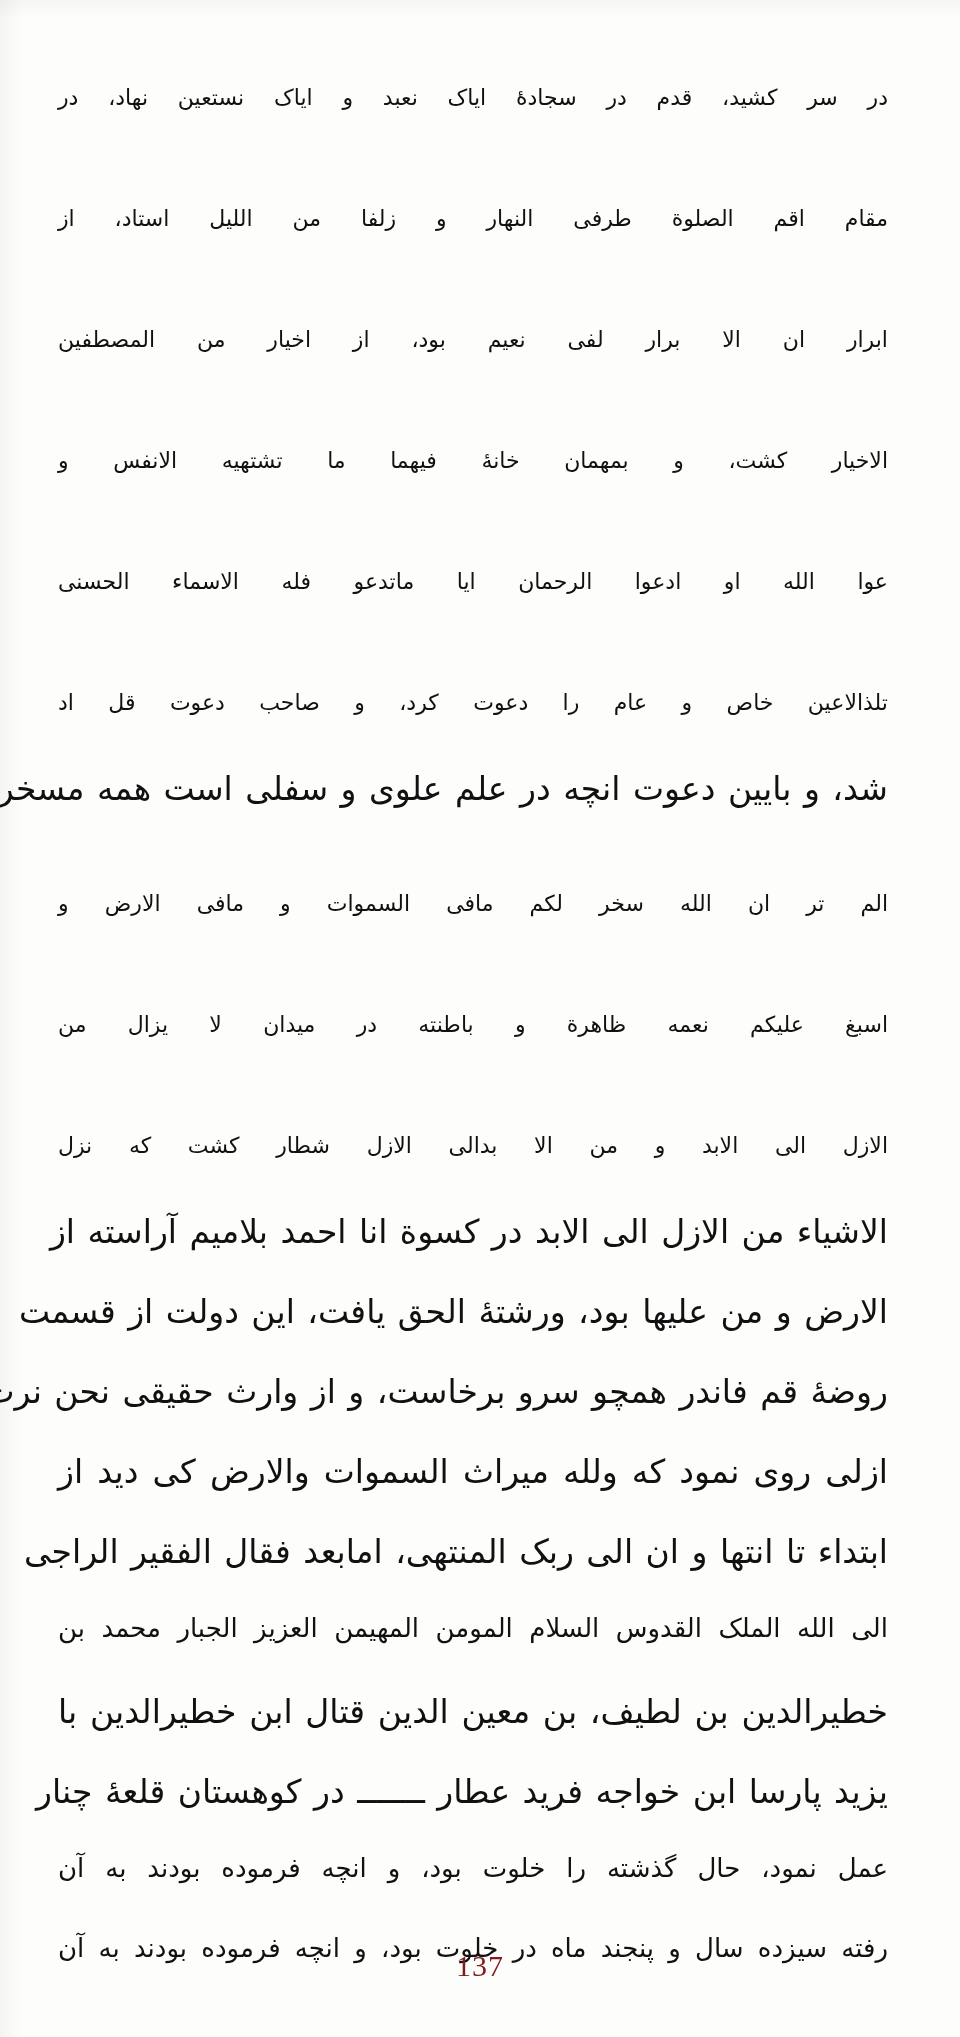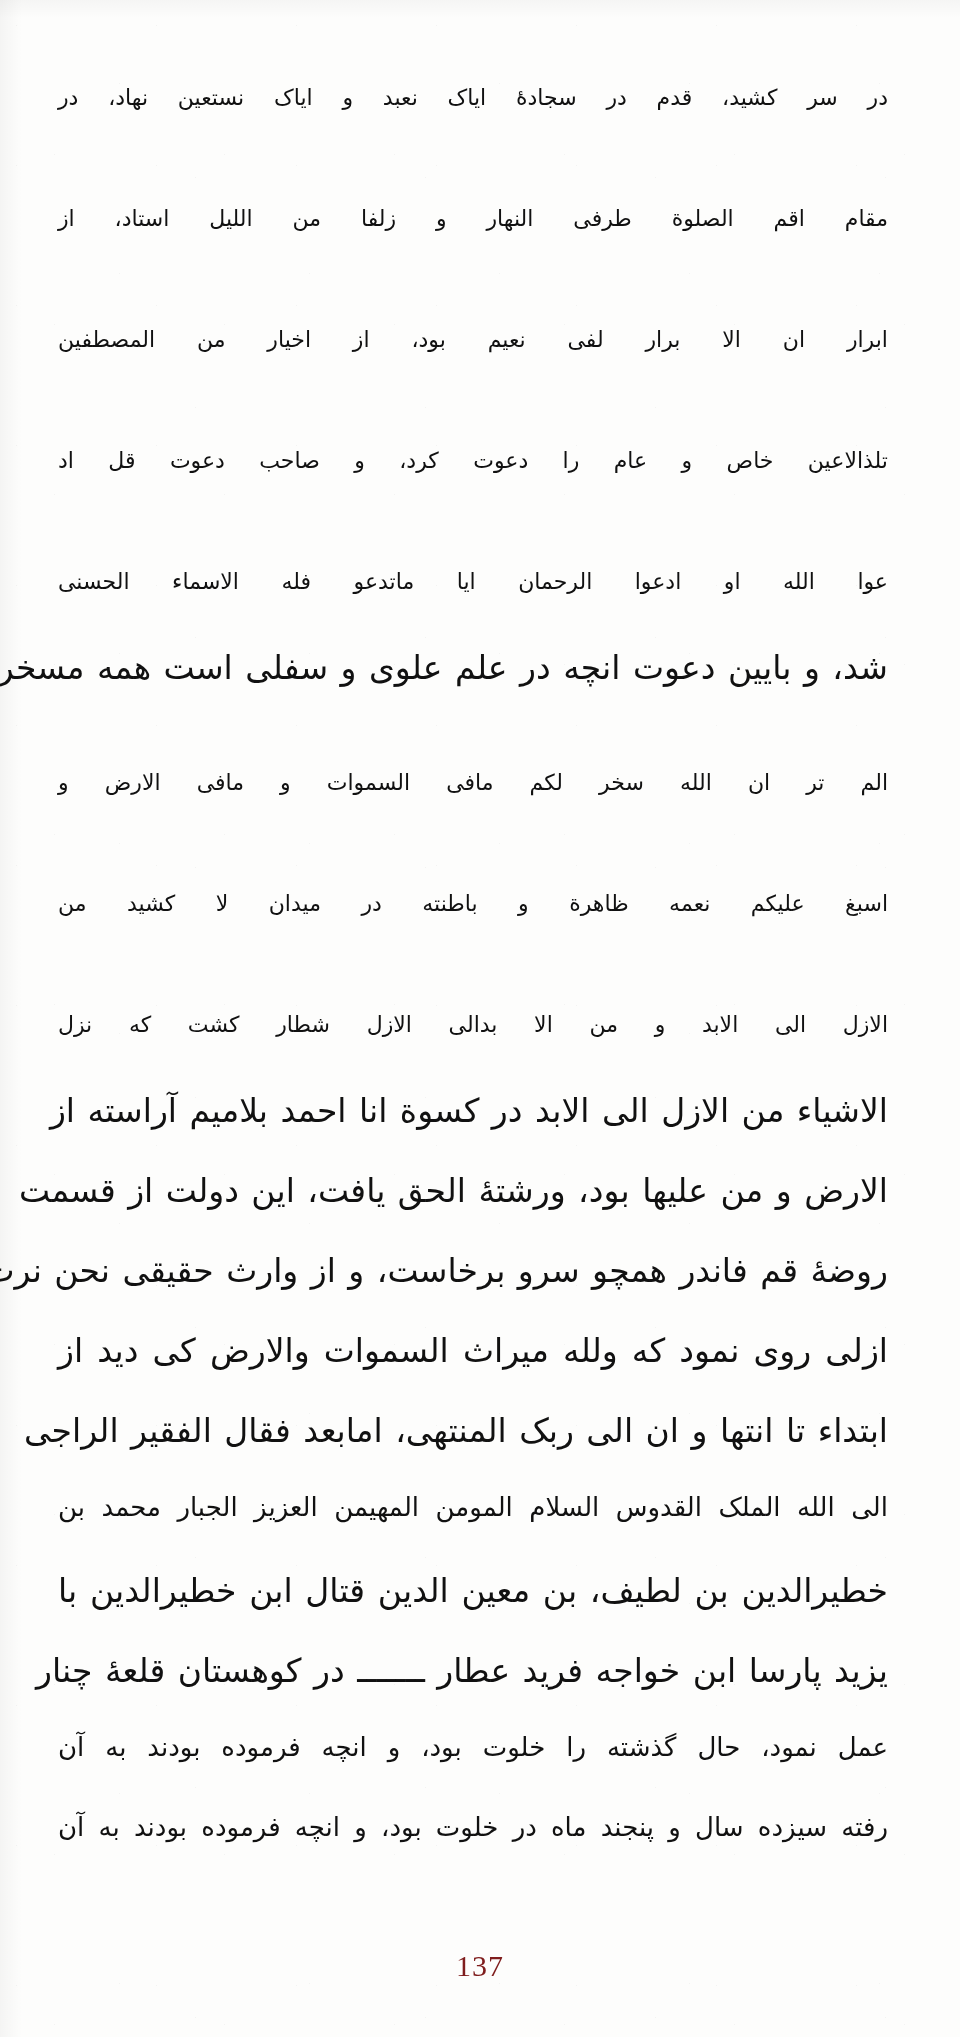--- a/index.html
+++ b/index.html
@@ -87,25 +87,26 @@
 <body>
 
 <div class="page">
   <div class="edge-fade-top"></div>
   <div class="edge-fade-left"></div>
 
   <div class="text-block">
     <div class="line l-lg">در سر کشید، قدم در سجادهٔ ایاک نعبد و ایاک نستعین نهاد، در</div>
     <div class="line l-lg">مقام اقم الصلوة طرفی النهار و زلفا من اللیل استاد، از</div>
     <div class="line l-lg">ابرار ان الا برار لفی نعیم بود، از اخیار من المصطفین</div>
+    <div class="line l-lg">الاخیار کشت، و بمهمان خانهٔ فیهما ما تشتهیه الانفس و</div>
+    <div class="line l-lg">عوا الله او ادعوا الرحمان ایا ماتدعو فله الاسماء الحسنی</div>
     <div class="line l-lg">تلذالاعین خاص و عام را دعوت کرد، و صاحب دعوت قل اد</div>
-    <div class="line l-lg">عوا الله او ادعوا الرحمان ایا ماتدعو فله الاسماء الحسنی</div>
     <div class="line l-sm">شد، و بایین دعوت انچه در علم علوی و سفلی است همه مسخر کردانید،</div>
     <div class="line l-lg">الم تر ان الله سخر لکم مافی السموات و مافی الارض و</div>
-    <div class="line l-lg">اسبغ علیکم نعمه ظاهرة و باطنته در میدان لا کشید من</div>
+    <div class="line l-lg">اسبغ علیکم نعمه ظاهرة و باطنته در میدان لا یزال من</div>
     <div class="line l-lg">الازل الی الابد و من الا بدالی الازل شطار کشت که نزل</div>
     <div class="line l-sm">الاشیاء من الازل الی الابد در کسوة انا احمد بلامیم آراسته از</div>
     <div class="line l-sm">الارض و من علیها بود، ورشتهٔ الحق یافت، این دولت از قسمت</div>
     <div class="line l-sm">روضهٔ قم فاندر همچو سرو برخاست، و از وارث حقیقی نحن نرث</div>
     <div class="line l-sm">ازلی روی نمود که ولله میراث السموات والارض کی دید از</div>
     <div class="line l-sm">ابتداء تا انتها و ان الی ربک المنتهی، امابعد فقال الفقیر الراجی</div>
     <div class="line l-xs">الی الله الملک القدوس السلام المومن المهیمن العزیز الجبار محمد بن</div>
     <div class="line l-sm">خطیرالدین بن لطیف، بن معین الدین قتال ابن خطیرالدین با</div>
     <div class="line l-sm">یزید پارسا ابن خواجه فرید عطار ـــــــ در کوهستان قلعهٔ چنار</div>
     <div class="line l-xs">عمل نمود، حال گذشته را خلوت بود، و انچه فرموده بودند به آن</div>

